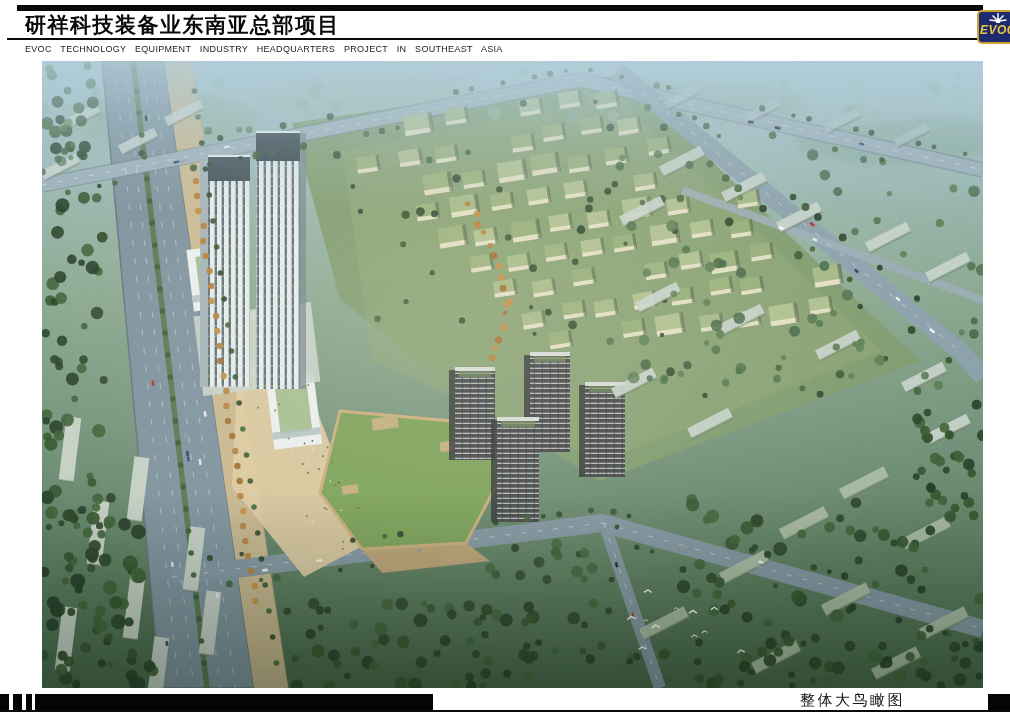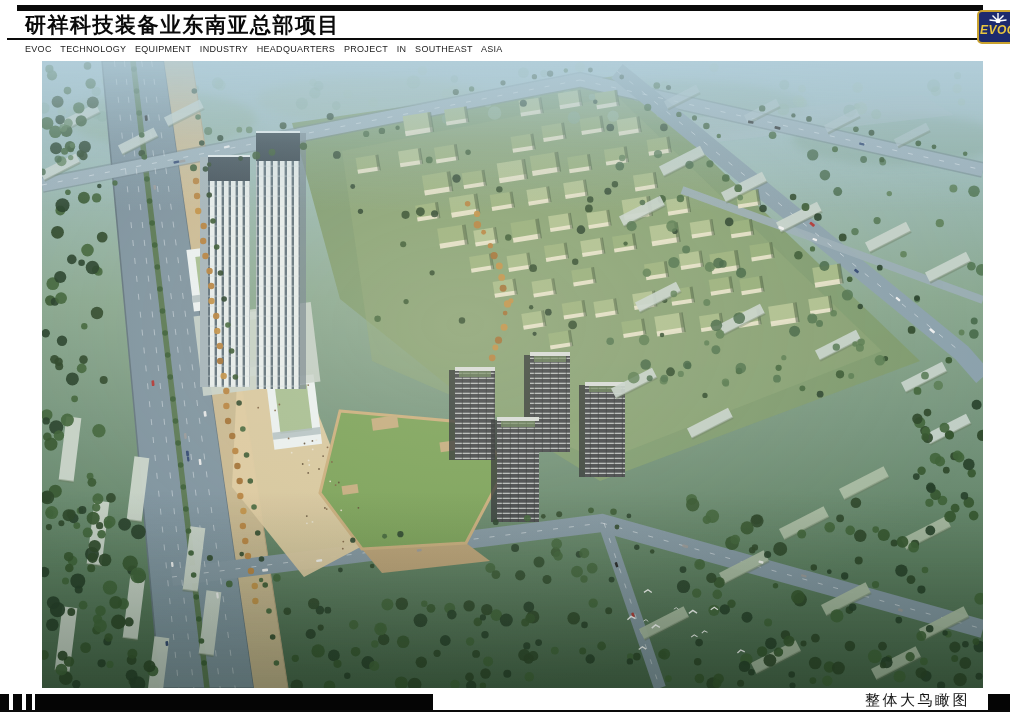--- a/index.html
+++ b/index.html
@@ -20,21 +20,21 @@
         line-height:14px;letter-spacing:.5px;}
   
   .render{position:absolute;left:42px;top:61px;width:941px;height:627px;overflow:hidden;background:#8aa894;}
   .render svg{display:block;}
   
   .fbar{position:absolute;background:#050505;top:694px;height:17px;}
   .fb1{left:0;width:9px;} .fb2{left:13px;width:9px;} .fb3{left:26px;width:6px;}
   .fblong{left:35px;width:398px;}
   .fsq{left:988px;width:22px;}
   .bottom-rule{position:absolute;left:0;top:710px;width:1010px;height:2px;background:var(--ink,#0a0a0a);}
-  .caption{position:absolute;left:800px;top:691px;width:170px;text-align:right;
+  .caption{position:absolute;left:800px;top:691px;width:170px;
            font-family:"Liberation Serif","DejaVu Serif",serif;font-size:15px;letter-spacing:2.5px;
            color:var(--caption-ink,#161616);}
 </style>
 </head>
 <body>
 
 <div class="page">
 
   <div class="top-bar"></div>
   <div class="title-cn">研祥科技装备业东南亚总部项目</div>

